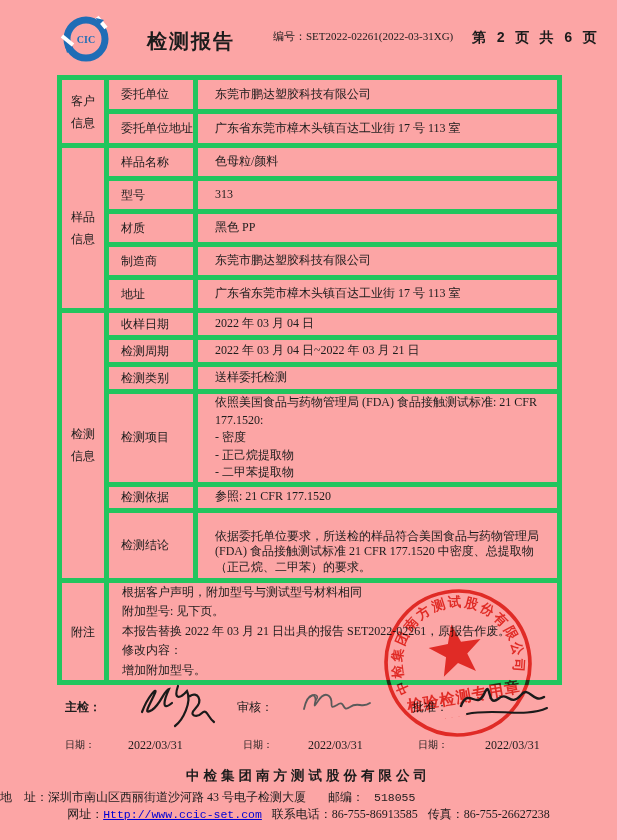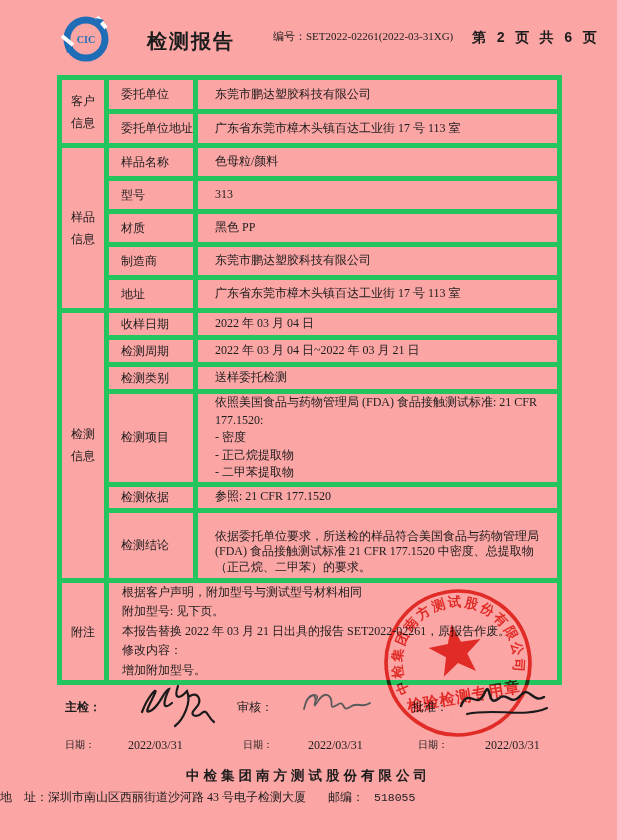--- a/index.html
+++ b/index.html
@@ -177,14 +177,17 @@
       <polygon points="75,37 81.5,55.1 100.7,55.7 85.5,67.4 90.9,85.8 75,75 59.1,85.8 64.5,67.4 49.3,55.7 68.5,55.1" fill="#e0281e"></polygon>
       <text x="75" y="113" text-anchor="middle" font-size="15" font-weight="bold" fill="#e0281e" letter-spacing="1" font-family="Liberation Serif, serif">检验检测专用章</text>
       <text x="75" y="128" text-anchor="middle" font-size="5" fill="#e0281e" letter-spacing="2">· · · · · · ·</text>
     </svg>
   </div>
 
   <div class="foot-company">中检集团南方测试股份有限公司</div>
   <div class="foot-line2">
     <span>地　址：</span><span>深圳市南山区西丽街道沙河路 43 号电子检测大厦</span><span class="gap-m"></span><span>邮编：</span><span class="gap-s"></span><span class="mono">518055</span>
   </div>
+  <div class="foot-line3">
+    <span>网址：</span><span class="mono weblink">Http://www.ccic-set.com</span><span class="gap-s"></span><span>联系电话：</span><span>86-755-86913585</span><span class="gap-s"></span><span>传真：</span><span>86-755-26627238</span>
+  </div>
 
 </div>
 
 </body></html>

